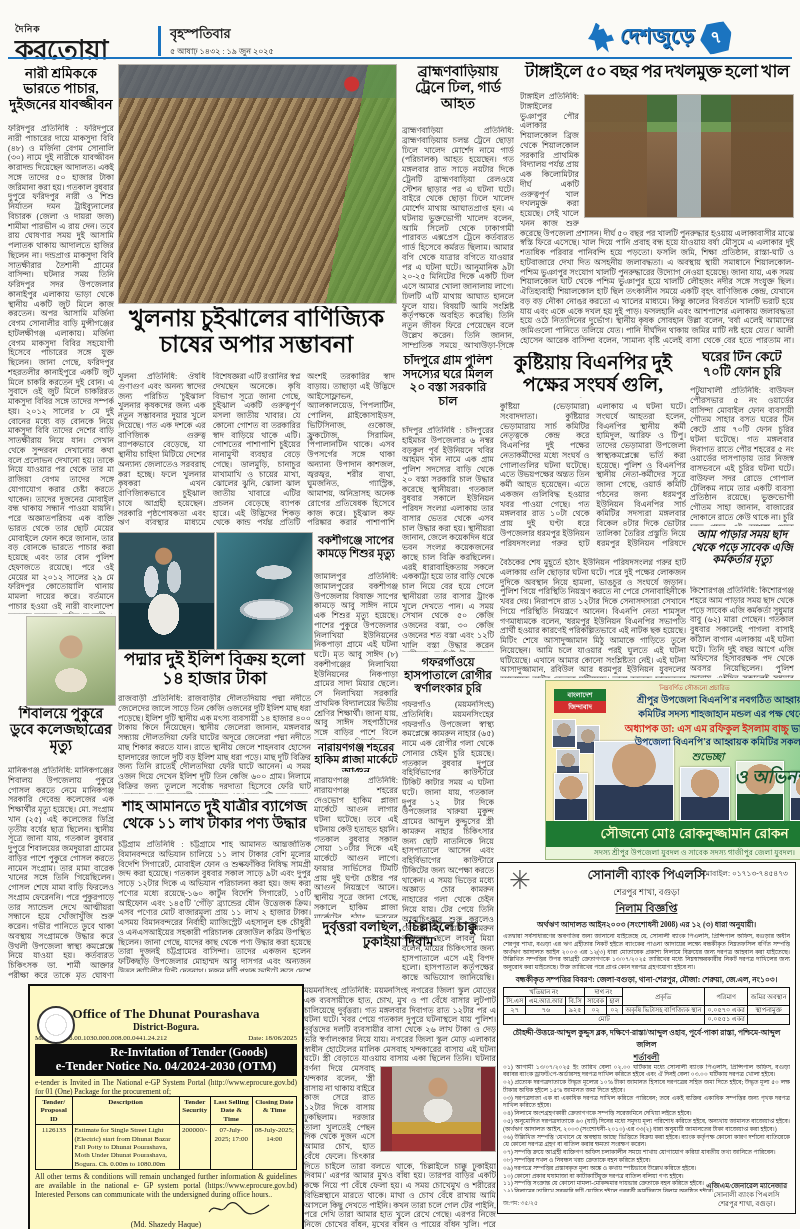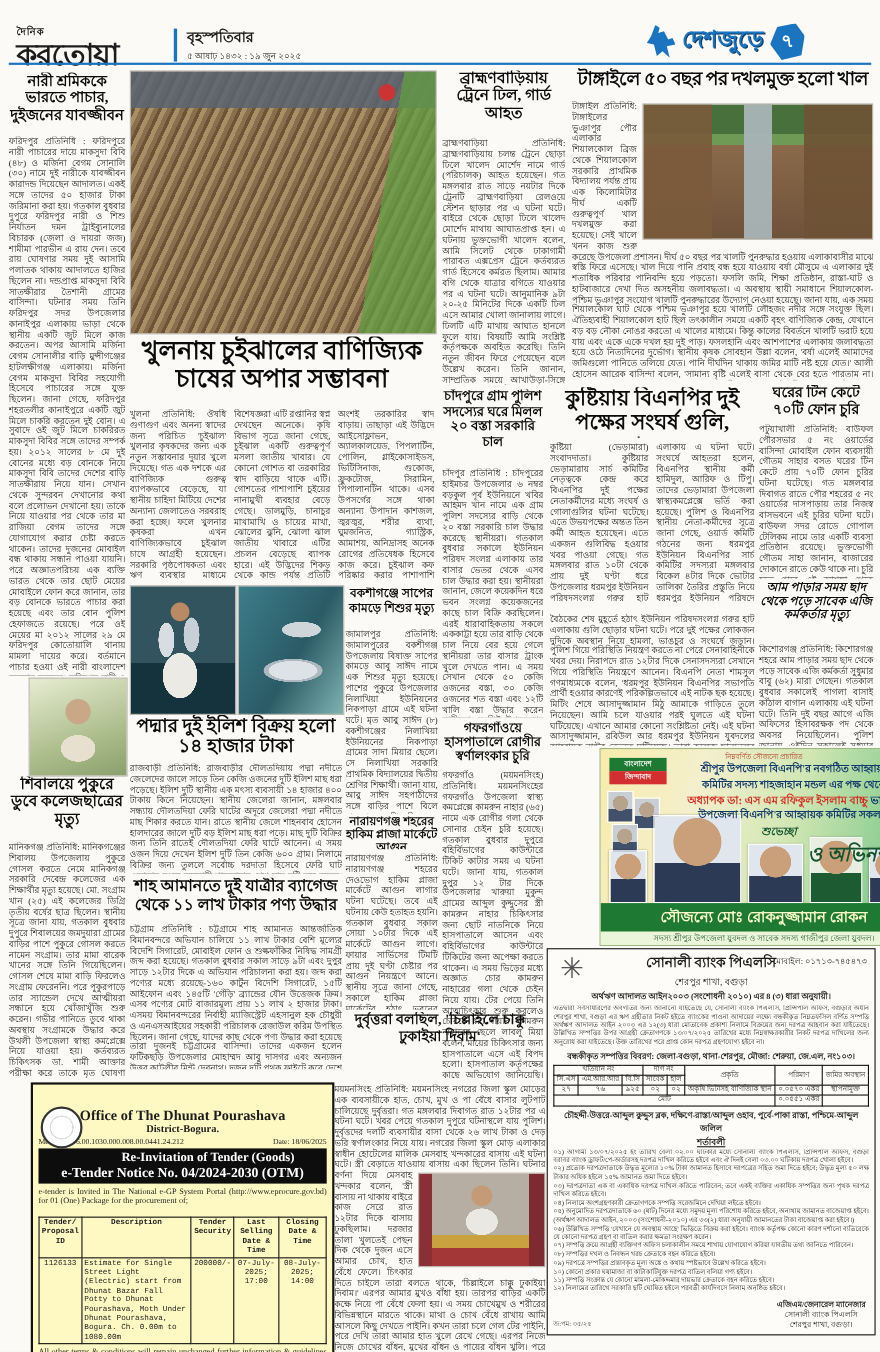--- a/index.html
+++ b/index.html
@@ -164,21 +164,21 @@
     </div>
     <div style="display:flex;justify-content:space-between;font-size:7px;margin-top:2px;">
       <span>Memo No:46.00.1030.000.008.00.0441.24.212</span>
       <span>Date: 18/06/2025</span>
     </div>
     <div class="t-band" style="margin-top:2px;">
       <div style="font-size:11.5px;margin-left:46px;">Re-Invitation of Tender (Goods)</div>
       <div style="font-size:12.5px;">e-Tender Notice No. 04/2024-2030 (OTM)</div>
     </div>
     <div style="font-size:7.5px;text-align:justify;margin-top:2px;">e-tender is Invited in The National e-GP System Portal (http://www.eprocure.gov.bd) for 01 (One) Package for the procurement of;</div>
-    <table class="t-table" style="margin-top:10px;font-family:Liberation Mono, monospace;">
+    <table class="t-table" style="margin-top:0;">
       <tbody>
           <tr>
         <th style="width:14%;">Tender/ Proposal ID</th>
         <th style="width:41%;">Description</th>
         <th style="width:12%;">Tender Security</th>
         <th style="width:16%;">Last Selling Date &amp; Time</th>
         <th style="width:17%;">Closing Date &amp; Time</th>
       </tr>
       <tr>
         <td>1126133</td>
@@ -231,21 +231,22 @@
     <div class="ad-sub abs" style="left:0;right:0;bottom:0;z-index:4;">সদস্য শ্রীপুর উপজেলা যুবদল ও সাবেক সদস্য গাজীপুর জেলা যুবদল।</div>
     <div class="abs tiny-code" style="right:1px;top:52px;writing-mode:vertical-rl;">জি.পি: ২৩৮/২৫</div>
   </div>
 
   <div class="abs auction" style="left:497px;top:862px;width:287px;height:344px;">
     <div style="position:relative;text-align:center;">
       <div class="abs" style="left:6px;top:2px;font-size:26px;color:#555;line-height:1;">✳</div>
       <div class="abs" style="right:2px;top:2px;font-size:7.5px;">মোবাইল: ০১৭১৩-৭৪৫৪৭৩</div>
       <div style="font-size:12.5px;font-weight:bold;">সোনালী ব্যাংক পিএলসি</div>
       <div style="font-size:8.5px;">শেরপুর শাখা, বগুড়া</div>
-      <div style="font-size:7.5px;font-weight:bold;">অর্থঋণ আদালত আইন২০০৩ (সংশোধনী ২০১০) এর 8 (৩) ধারা অনুযায়ী।</div>
+      <div style="font-size:11px;font-weight:bold;text-decoration:underline;">নিলাম বিজ্ঞপ্তি</div>
+      <div style="font-size:7.5px;font-weight:bold;">অর্থঋণ আদালত আইন২০০৩ (সংশোধনী 2008) এর ১২ (৩) ধারা অনুযায়ী।</div>
     </div>
     <div class="a-terms" style="margin-top:2px;height:40px;overflow:hidden;">এতদ্বারা সর্বসাধারণের অবগতির জন্য জানানো যাইতেছে যে, সোনালী ব্যাংক পিএলসি, প্রিন্সিপাল অফিস, বগুড়ার অধীন শেরপুর শাখা, বগুড়া এর ঋণ গ্রহীতার নিকট হইতে ব্যাংকের পাওনা আদায়ের লক্ষ্যে বন্ধকীকৃত নিম্নতফসিল বর্ণিত সম্পত্তি অর্থঋণ আদালত আইন ২০০৩ এর ১২(৩) ধারা মোতাবেক প্রকাশ্য নিলামে বিক্রয়ের জন্য দরপত্র আহবান করা যাইতেছে। উল্লিখিত সম্পত্তির উপর আগ্রহী ক্রেতাগণকে ১৩/০৭/২০২৫ তারিখের মধ্যে নিম্নস্বাক্ষরকারীর নিকট দরপত্র দাখিলের জন্য অনুরোধ করা যাইতেছে। উক্ত তারিখের পরে প্রাপ্ত কোন দরপত্র গ্রহণযোগ্য হইবে না।</div>
     <div style="font-size:7.5px;font-weight:bold;text-align:center;margin-top:1px;">বন্ধকীকৃত সম্পত্তির বিবরণ: জেলা-বগুড়া, থানা-শেরপুর, মৌজা: শেরুয়া, জে.এল, নং১০৩।</div>
     <table class="a-table" style="margin-top:1px;">
       <tbody>
           <tr>
         <th colspan="3">খতিয়ান নং</th>
         <th colspan="2">দাগ নং</th>
         <th rowspan="2">প্রকৃতি</th>
         <th rowspan="2">পরিমাণ</th>

